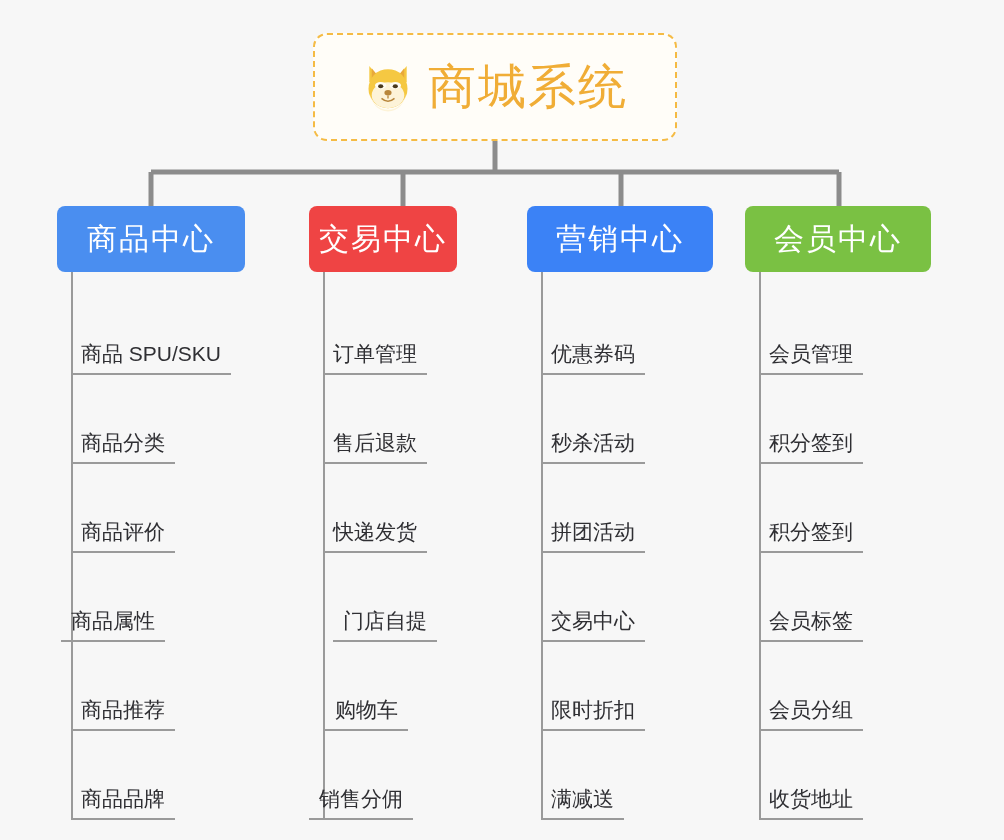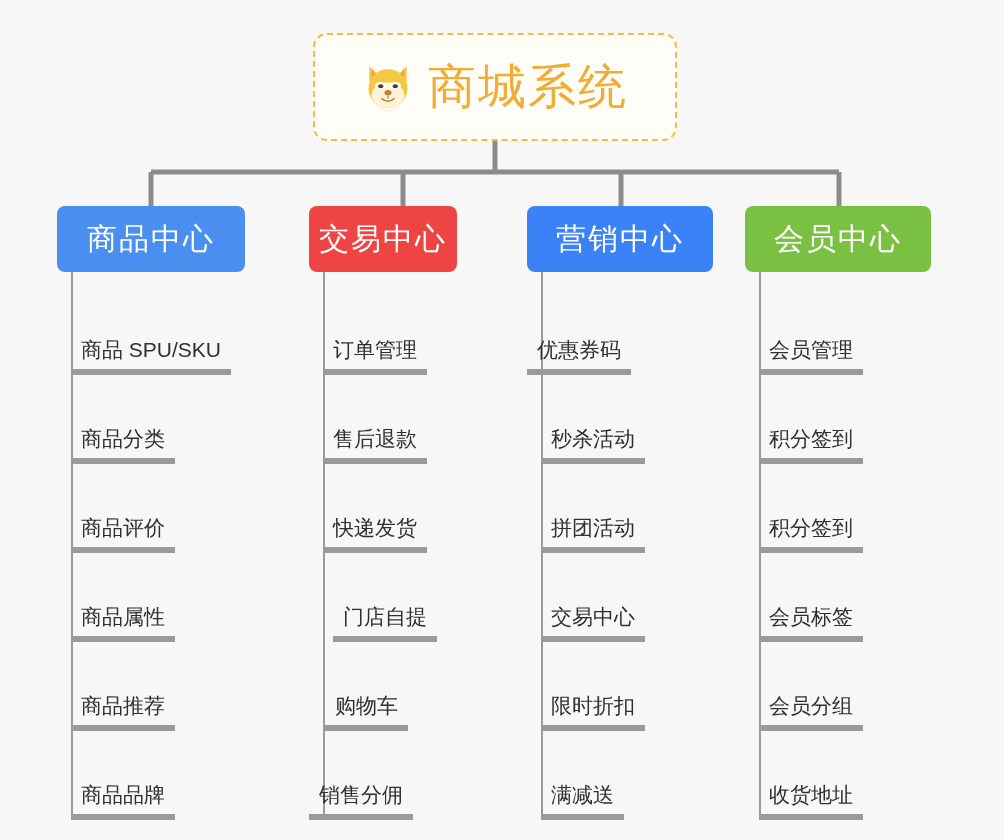--- a/index.html
+++ b/index.html
@@ -97,21 +97,21 @@
     display: flex;
     align-items: flex-end;
     box-sizing: border-box;
   }
   .leaf-label {
     display: inline-block;
     font-size: 21px;
     color: #2f2f33;
     white-space: nowrap;
     padding: 0 10px 8px 10px;
-    border-bottom: 6px solid #f97316;
+    border-bottom: 2px solid #f97316;
     line-height: 1.1;
   }
 </style>
 </head>
 <body>
 
 <div id="canvas">
 
   <svg id="connectors" viewBox="0 0 1004 840" width="1004" height="840">
     <g stroke="#8c8c8c" stroke-width="5" fill="none" stroke-linecap="butt">
@@ -157,21 +157,21 @@
           <div class="leaf-item">
             <span class="leaf-label" style="margin-left: 14px; border-bottom-color: rgb(154, 154, 154);">商品 SPU/SKU</span>
           </div>
           <div class="leaf-item">
             <span class="leaf-label" style="margin-left: 14px; border-bottom-color: rgb(154, 154, 154);">商品分类</span>
           </div>
           <div class="leaf-item">
             <span class="leaf-label" style="margin-left: 14px; border-bottom-color: rgb(154, 154, 154);">商品评价</span>
           </div>
           <div class="leaf-item">
-            <span class="leaf-label" style="margin-left: 14px; border-bottom-color: rgb(154, 154, 154);">商品属性</span>
+            <span class="leaf-label" style="margin-left: 4px; border-bottom-color: rgb(154, 154, 154);">商品属性</span>
           </div>
           <div class="leaf-item">
             <span class="leaf-label" style="margin-left: 14px; border-bottom-color: rgb(154, 154, 154);">商品推荐</span>
           </div>
           <div class="leaf-item">
             <span class="leaf-label" style="margin-left: 14px; border-bottom-color: rgb(154, 154, 154);">商品品牌</span>
           </div>
         </div>
       </div>
       <div class="column" style="left: 309px; width: 184px;">
@@ -200,21 +200,21 @@
           </div>
         </div>
       </div>
       <div class="column" style="left: 527px; width: 186px;">
         <div class="cat-box" style="background: #3b82f6; width: 186px;">
           <span>营销中心</span>
         </div>
         <div class="leaf-list">
           <div class="leaf-spine" style="left: 14px; background: rgb(154, 154, 154); height: 548px;"></div>
           <div class="leaf-item">
-            <span class="leaf-label" style="border-bottom-color: rgb(154, 154, 154); text-align: center;">优惠券码</span>
+            <span class="leaf-label" style="margin-left: 14px; border-bottom-color: rgb(154, 154, 154); text-align: center;">优惠券码</span>
           </div>
           <div class="leaf-item">
             <span class="leaf-label" style="margin-left: 14px; border-bottom-color: rgb(154, 154, 154);">秒杀活动</span>
           </div>
           <div class="leaf-item">
             <span class="leaf-label" style="margin-left: 14px; border-bottom-color: rgb(154, 154, 154);">拼团活动</span>
           </div>
           <div class="leaf-item">
             <span class="leaf-label" style="margin-left: 14px; border-bottom-color: rgb(154, 154, 154);">交易中心</span>
           </div>

